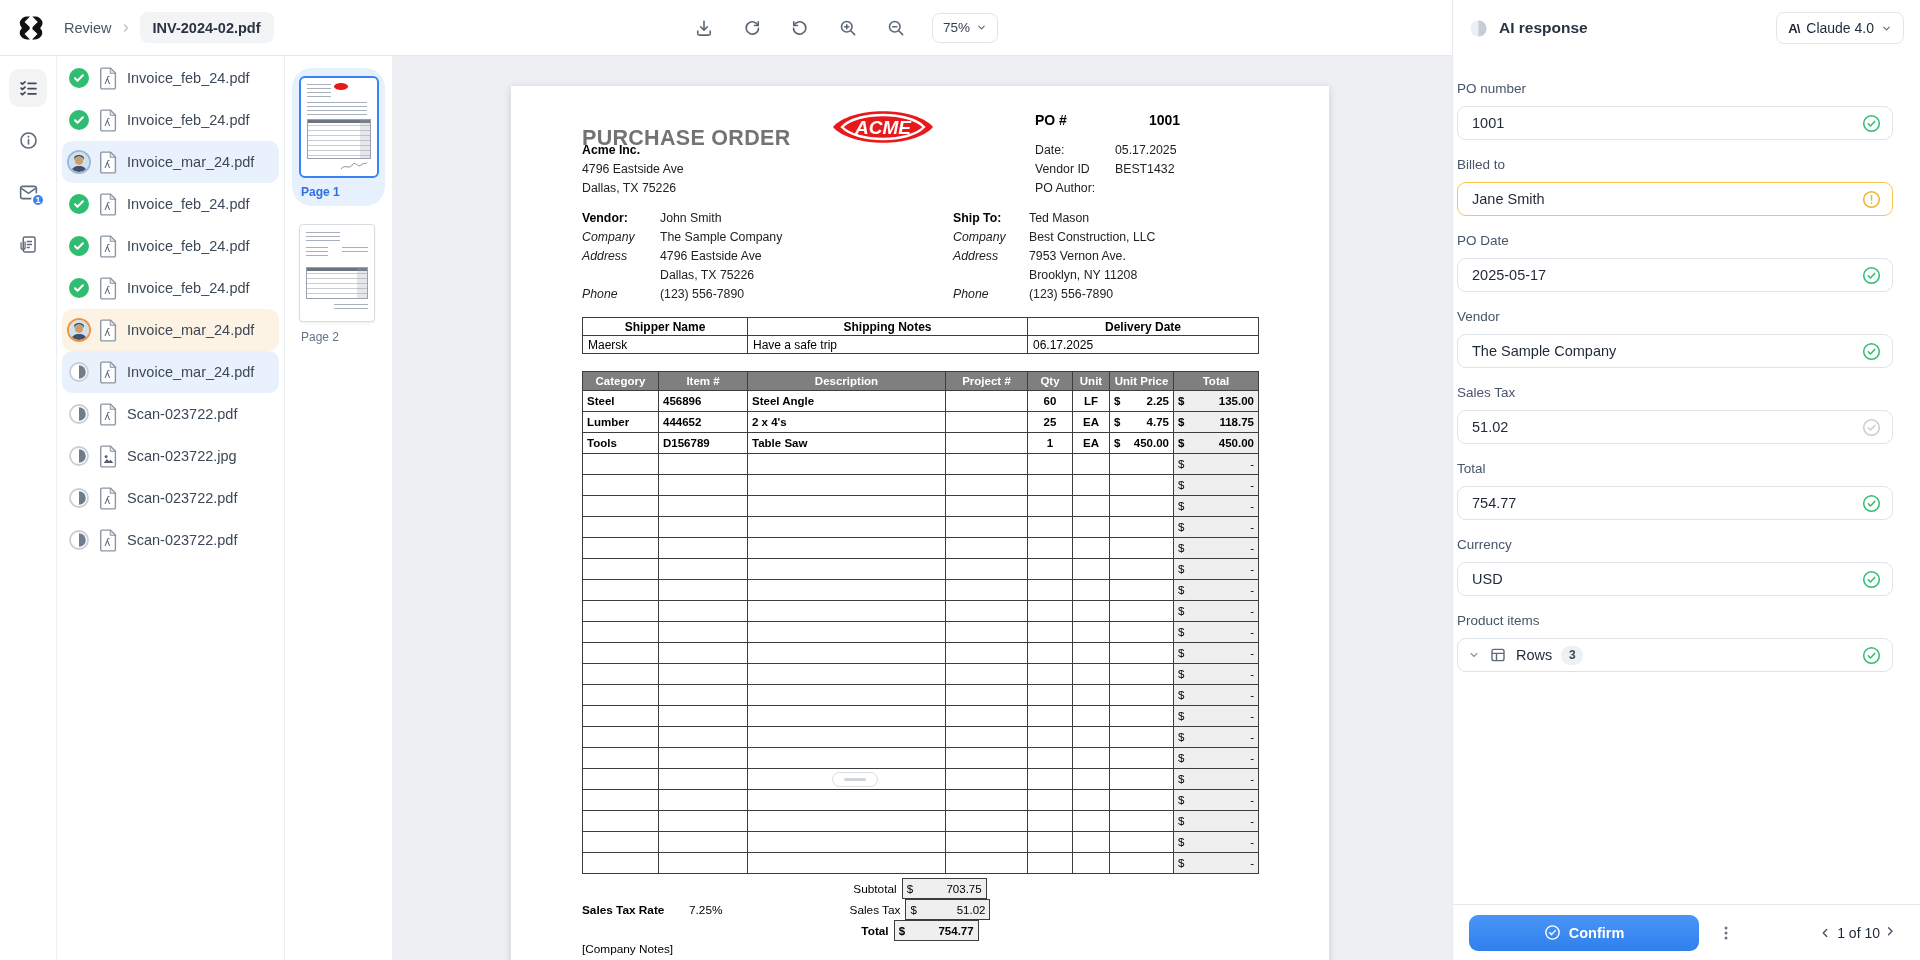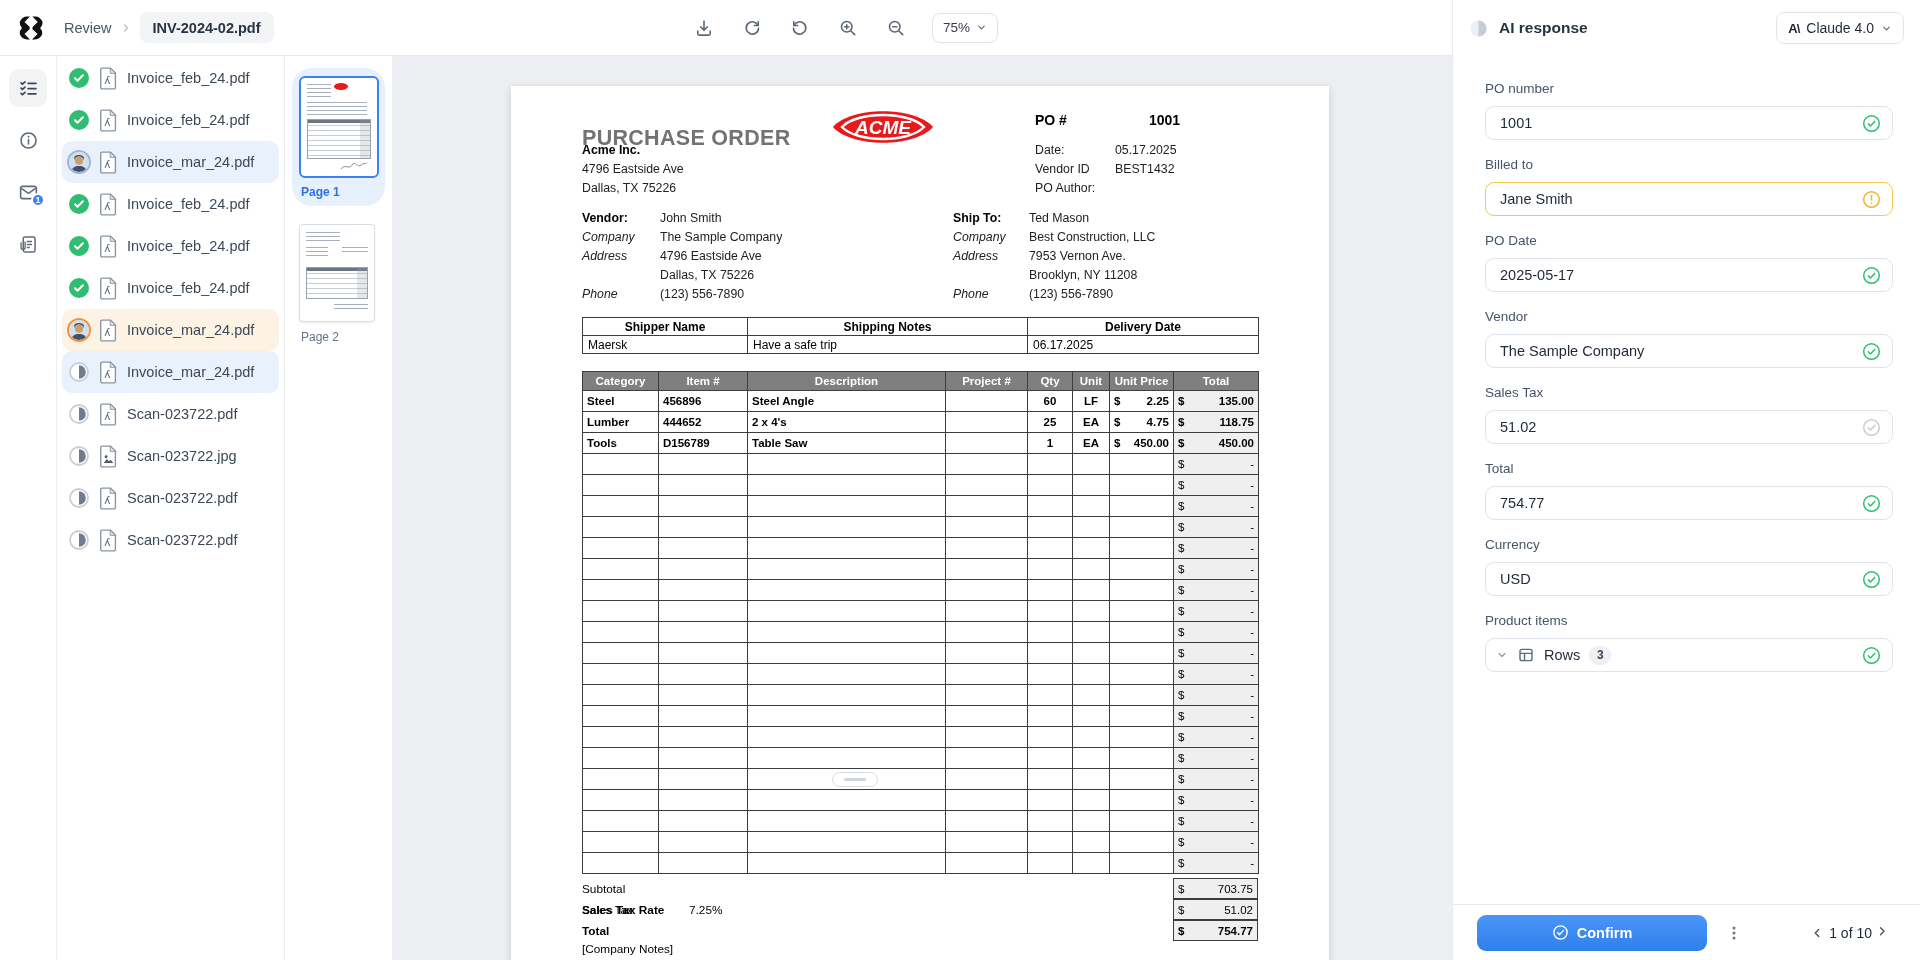--- a/index.html
+++ b/index.html
@@ -81,53 +81,53 @@
   table.items { position:absolute; left:71px; top:285px; width:676px; border-collapse:collapse; table-layout:fixed;padding-left:44px; }
   table.items th { background:#7f7f7f; color:#fff; border:1px solid #3d3d3d; font-size:11.5px; height:19px;
     font-weight:700; padding:0 2px; }
   table.items td { border:1px solid #3d3d3d; font-size:11.5px; height:21px; padding:0 4px; color:#000; font-weight:700; }
   table.items td.tc { text-align:center; }
   table.items td.money span:first-child { float:left; }
   table.items td.money span:last-child { float:right; }
   table.items td.total { background:#efefef; }
   table.items tr.empty td { font-weight:400; }
   .summary { position:absolute; left:71px; top:792px; width:676px; }
-  .sum-row { display:flex; justify-content:space-between; align-items:center; height:21px; color:#000; }
+  .sum-row { display:flex; justify-content:center; align-items:center; height:21px; color:#000; }
   .sum-label { margin-right:5px; }
   .sum-box { width:85px; height:21px; border:1px solid #3d3d3d; background:#efefef; font-size:11.5px;
     padding:0 4px; display:flex; justify-content:space-between; align-items:center; }
   .sum-row.totalr .sum-label, .sum-row.totalr .sum-box { font-weight:700; }
   .rate-label { left:71px; top:817px; font-size:11.8px; font-weight:700; color:#000; }
   .rate-val { left:178px; top:817px; font-size:11.8px; color:#000; }
   .notes { left:71px; top:856px; font-size:11.8px; color:#000; }
   .drag-pill { position:absolute; left:439px; top:716px; width:46px; height:15px; background:#fff;
     border:1px solid #d8dce1; border-radius:8px; display:grid; place-items:center; cursor:grab; }
   .drag-pill i { width:22px; height:3px; background:#d0d5da; border-radius:2px; }
 
   
   .right-panel { width:468px; border-left:1px solid #e7e9ec; display:flex; flex-direction:column; }
   .rp-header { height:56px; display:flex; align-items:center; padding:0 16px; gap:11px; flex:none; }
   .rp-title { font-size:15.5px; font-weight:600; color:#283444; }
   .model-pill { margin-left:auto; border:1px solid #e2e6ea; border-radius:8px; height:32px; display:flex;
     align-items:center; gap:7px; padding:0 11px; cursor:pointer; }
   .model-glyph { font-weight:700; font-size:13px; color:#1f2430; letter-spacing:-1px; }
   .model-name { font-size:14px; font-weight:500; color:#1f2937; }
-  .rp-body { flex:1; padding:25px 27px 0 32px; overflow:hidden; }
+  .rp-body { flex:1; padding:25px 27px 0 4px; overflow:hidden; }
   .field-label { font-size:13.5px; font-weight:500; color:#475569; height:18px; margin-bottom:7px; }
   .field-input { height:34px; border:1px solid #dfe3e8; border-radius:9px; display:flex; align-items:center;
     padding:0 12px 0 14px; margin-bottom:17px; background:#fff; cursor:text; }
   .field-input.warning { border:1.5px solid #f2c94c; }
   .field-value { font-size:14.5px; color:#1f2937; flex:1; }
   .field-status { width:18px; height:18px; flex:none; display:grid; place-items:center; }
   .rows-input { cursor:pointer; gap:9px; padding-left:10px; }
   .rows-label { font-size:14.5px; font-weight:500; color:#1f2937; }
   .rows-count { background:#eef0f3; border-radius:9px; min-width:22px; height:19px; display:grid;
     place-items:center; font-size:12px; font-weight:600; color:#3c4554; padding:0 6px; }
   .rp-footer { height:56px; border-top:1px solid #e7e9ec; display:flex; align-items:center;
-    padding:0 24px; flex:none; }
+    padding:0 16px; flex:none; }
   .confirm-btn { width:230px; height:36px; border:none; border-radius:9px; cursor:pointer;
     background:linear-gradient(#4a95f7,#2f80ed); color:#fff; font-size:14.5px; font-weight:600;
     font-family:"Liberation Sans", sans-serif; display:flex; align-items:center; justify-content:center; gap:8px; }
   .kebab { margin-left:13px; width:28px; height:28px; display:grid; place-items:center; cursor:pointer; }
   .pager { margin-left:auto; display:flex; align-items:center; gap:0; }
   .pg-btn { width:24px; height:24px; display:grid; place-items:center; color:#465262; cursor:pointer; }
   .pg-text { font-size:14px; color:#1f2937; }
 </style>
 </head>
 <body>

